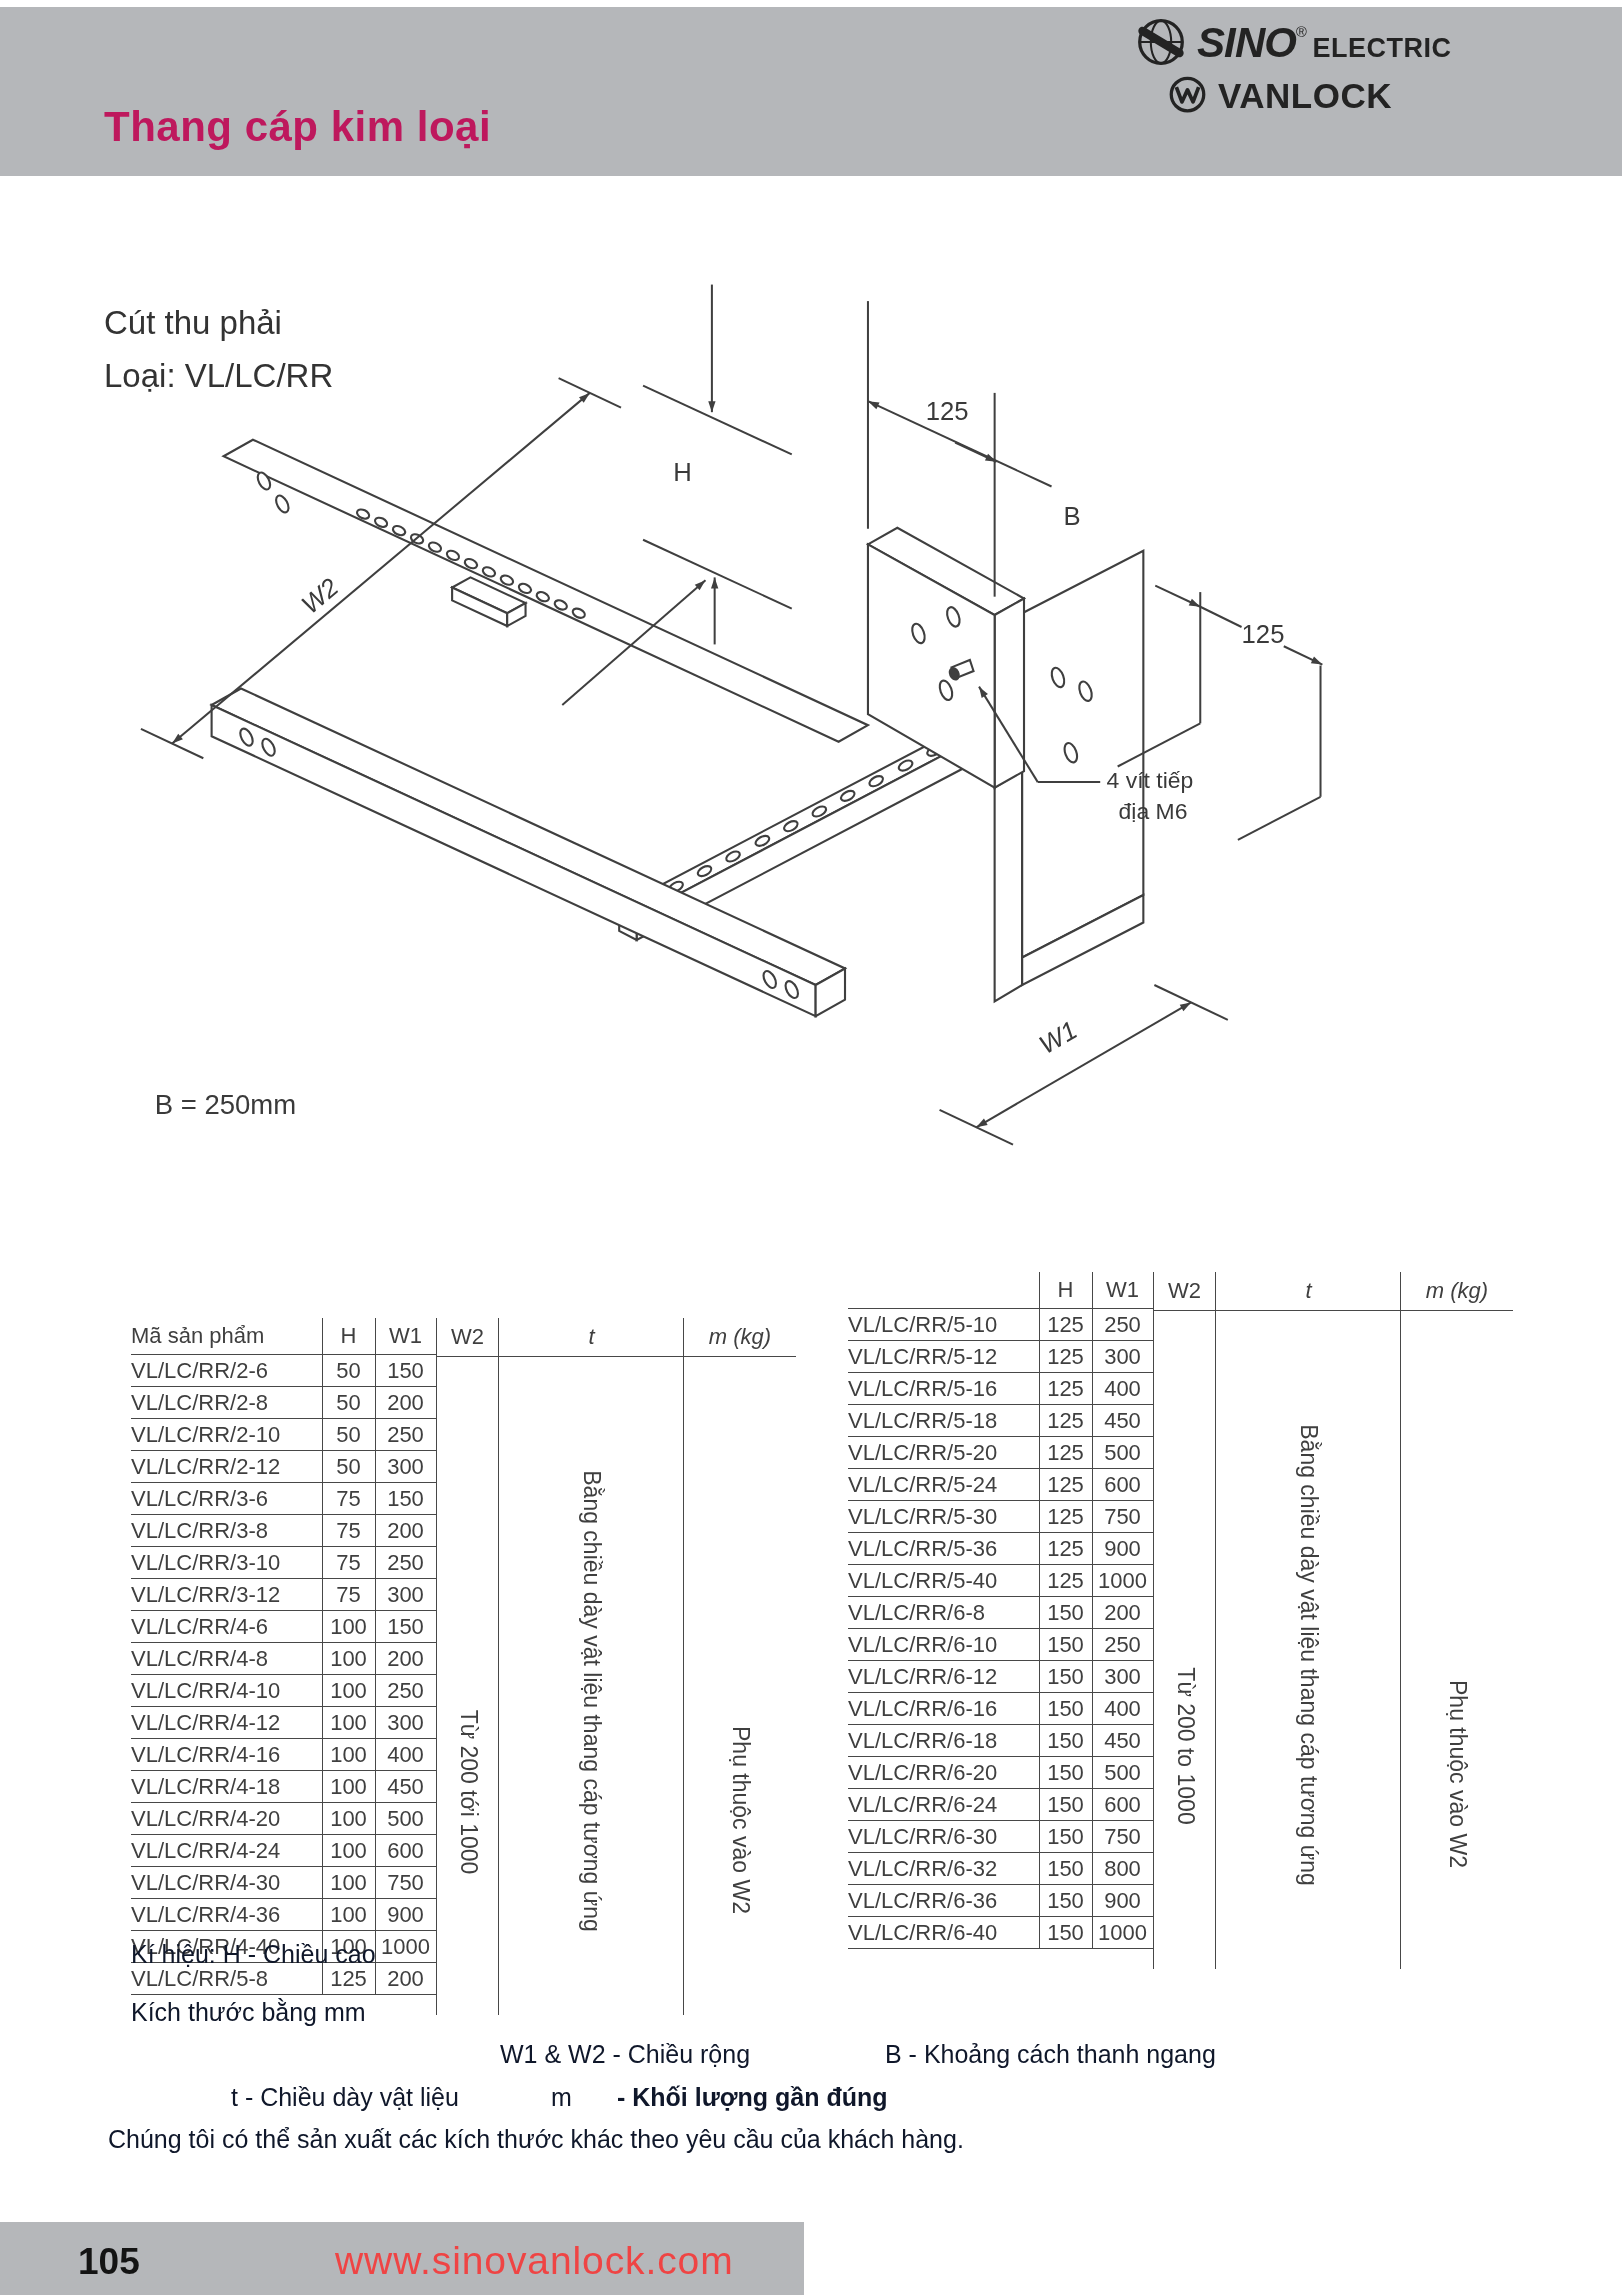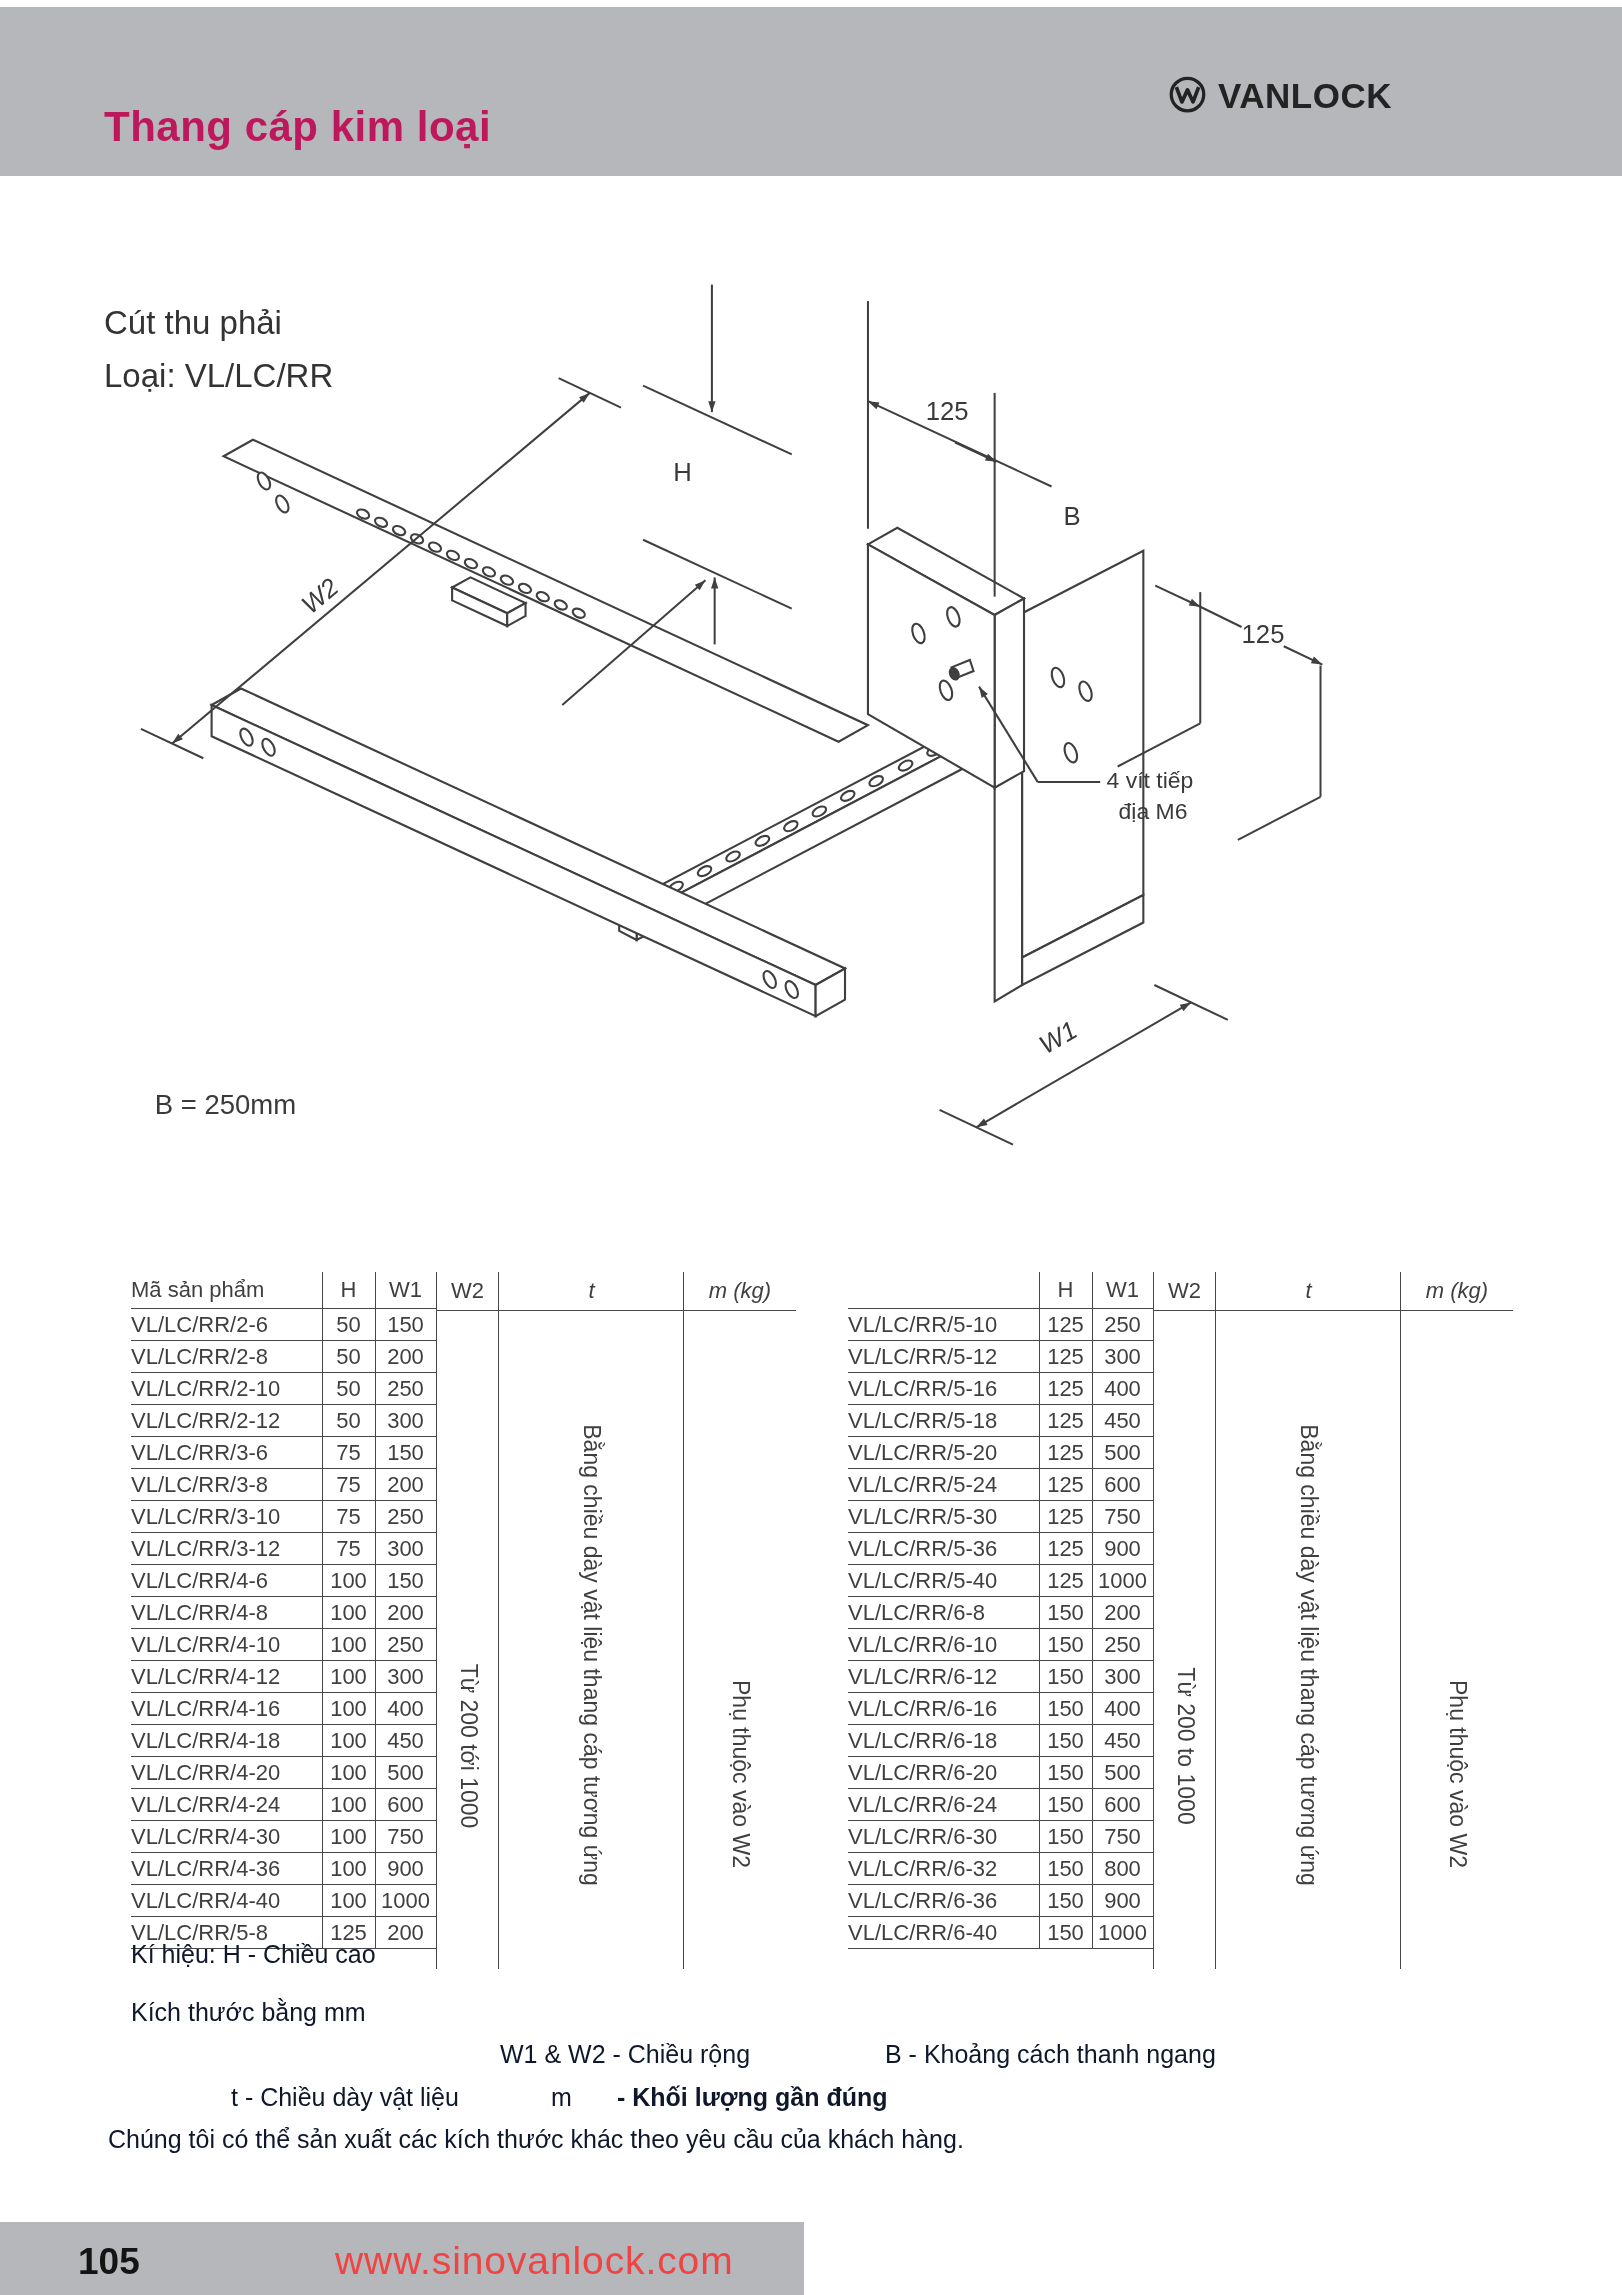--- a/index.html
+++ b/index.html
@@ -46,20 +46,33 @@
   .site{position:absolute;left:335px;top:2239px;font-size:39px;color:#ef4444;letter-spacing:0.9px;}
 </style>
 </head>
 <body>
 
 <div class="page">
 
   <div class="band"></div>
   <div class="page-title">Thang cáp kim loại</div>
 
+  <div class="logo-row logo-sino">
+    <span>
+      <svg width="50" height="50" viewBox="0 0 54 54">
+        <circle cx="27" cy="27" r="23" fill="none" stroke="#232323" stroke-width="3.5"></circle>
+        <ellipse cx="27" cy="27" rx="11" ry="23" fill="none" stroke="#232323" stroke-width="2.2"></ellipse>
+        <line x1="5" y1="27" x2="49" y2="27" stroke="#232323" stroke-width="2.2"></line>
+        <line x1="7" y1="15" x2="47" y2="39" stroke="#232323" stroke-width="9" stroke-linecap="round"></line>
+      </svg>
+    </span>
+    <span>
+      <span class="sino-word">SINO</span><span class="sino-reg">®</span><span class="sino-suffix">ELECTRIC</span>
+    </span>
+  </div>
 
   <div class="logo-row logo-vanlock">
     <span>
       <svg width="39" height="39" viewBox="0 0 42 42">
         <circle cx="21" cy="21" r="17.5" fill="none" stroke="#232323" stroke-width="3.5"></circle>
         <polyline points="9,13 15,29 21,16 27,29 33,13" fill="none" stroke="#232323" stroke-width="4" stroke-linejoin="round"></polyline>
       </svg>
     </span>
     <span class="vanlock-word">VANLOCK</span>
   </div>
@@ -188,21 +201,21 @@
       <text x="1158" y="572">B</text>
       <text x="1352" y="700">125</text>
       <text x="330" y="662" font-style="italic" transform="rotate(-40 345 655)">W2</text>
       <text x="1132" y="1140" font-style="italic" transform="rotate(-30 1152 1132)">W1</text>
       <text x="1205" y="858" font-size="25">4 vít tiếp</text>
       <text x="1218" y="892" font-size="25">địa M6</text>
       <text x="168" y="1214" font-size="30">B = 250mm</text>
     </g>
   </svg>
 
-  <div class="dtable" style="left:131px;top:1272px;">
+  <div class="dtable" style="left:131px;top:1318px;">
     <table class="tbl">
       <colgroup>
           <col style="width:191px">
           <col style="width:53px">
           <col style="width:61px">
         </colgroup>
       <thead>
         <tr>
           <th class="c-code">Mã sản phẩm</th>
           <th class="c-h">H</th>

